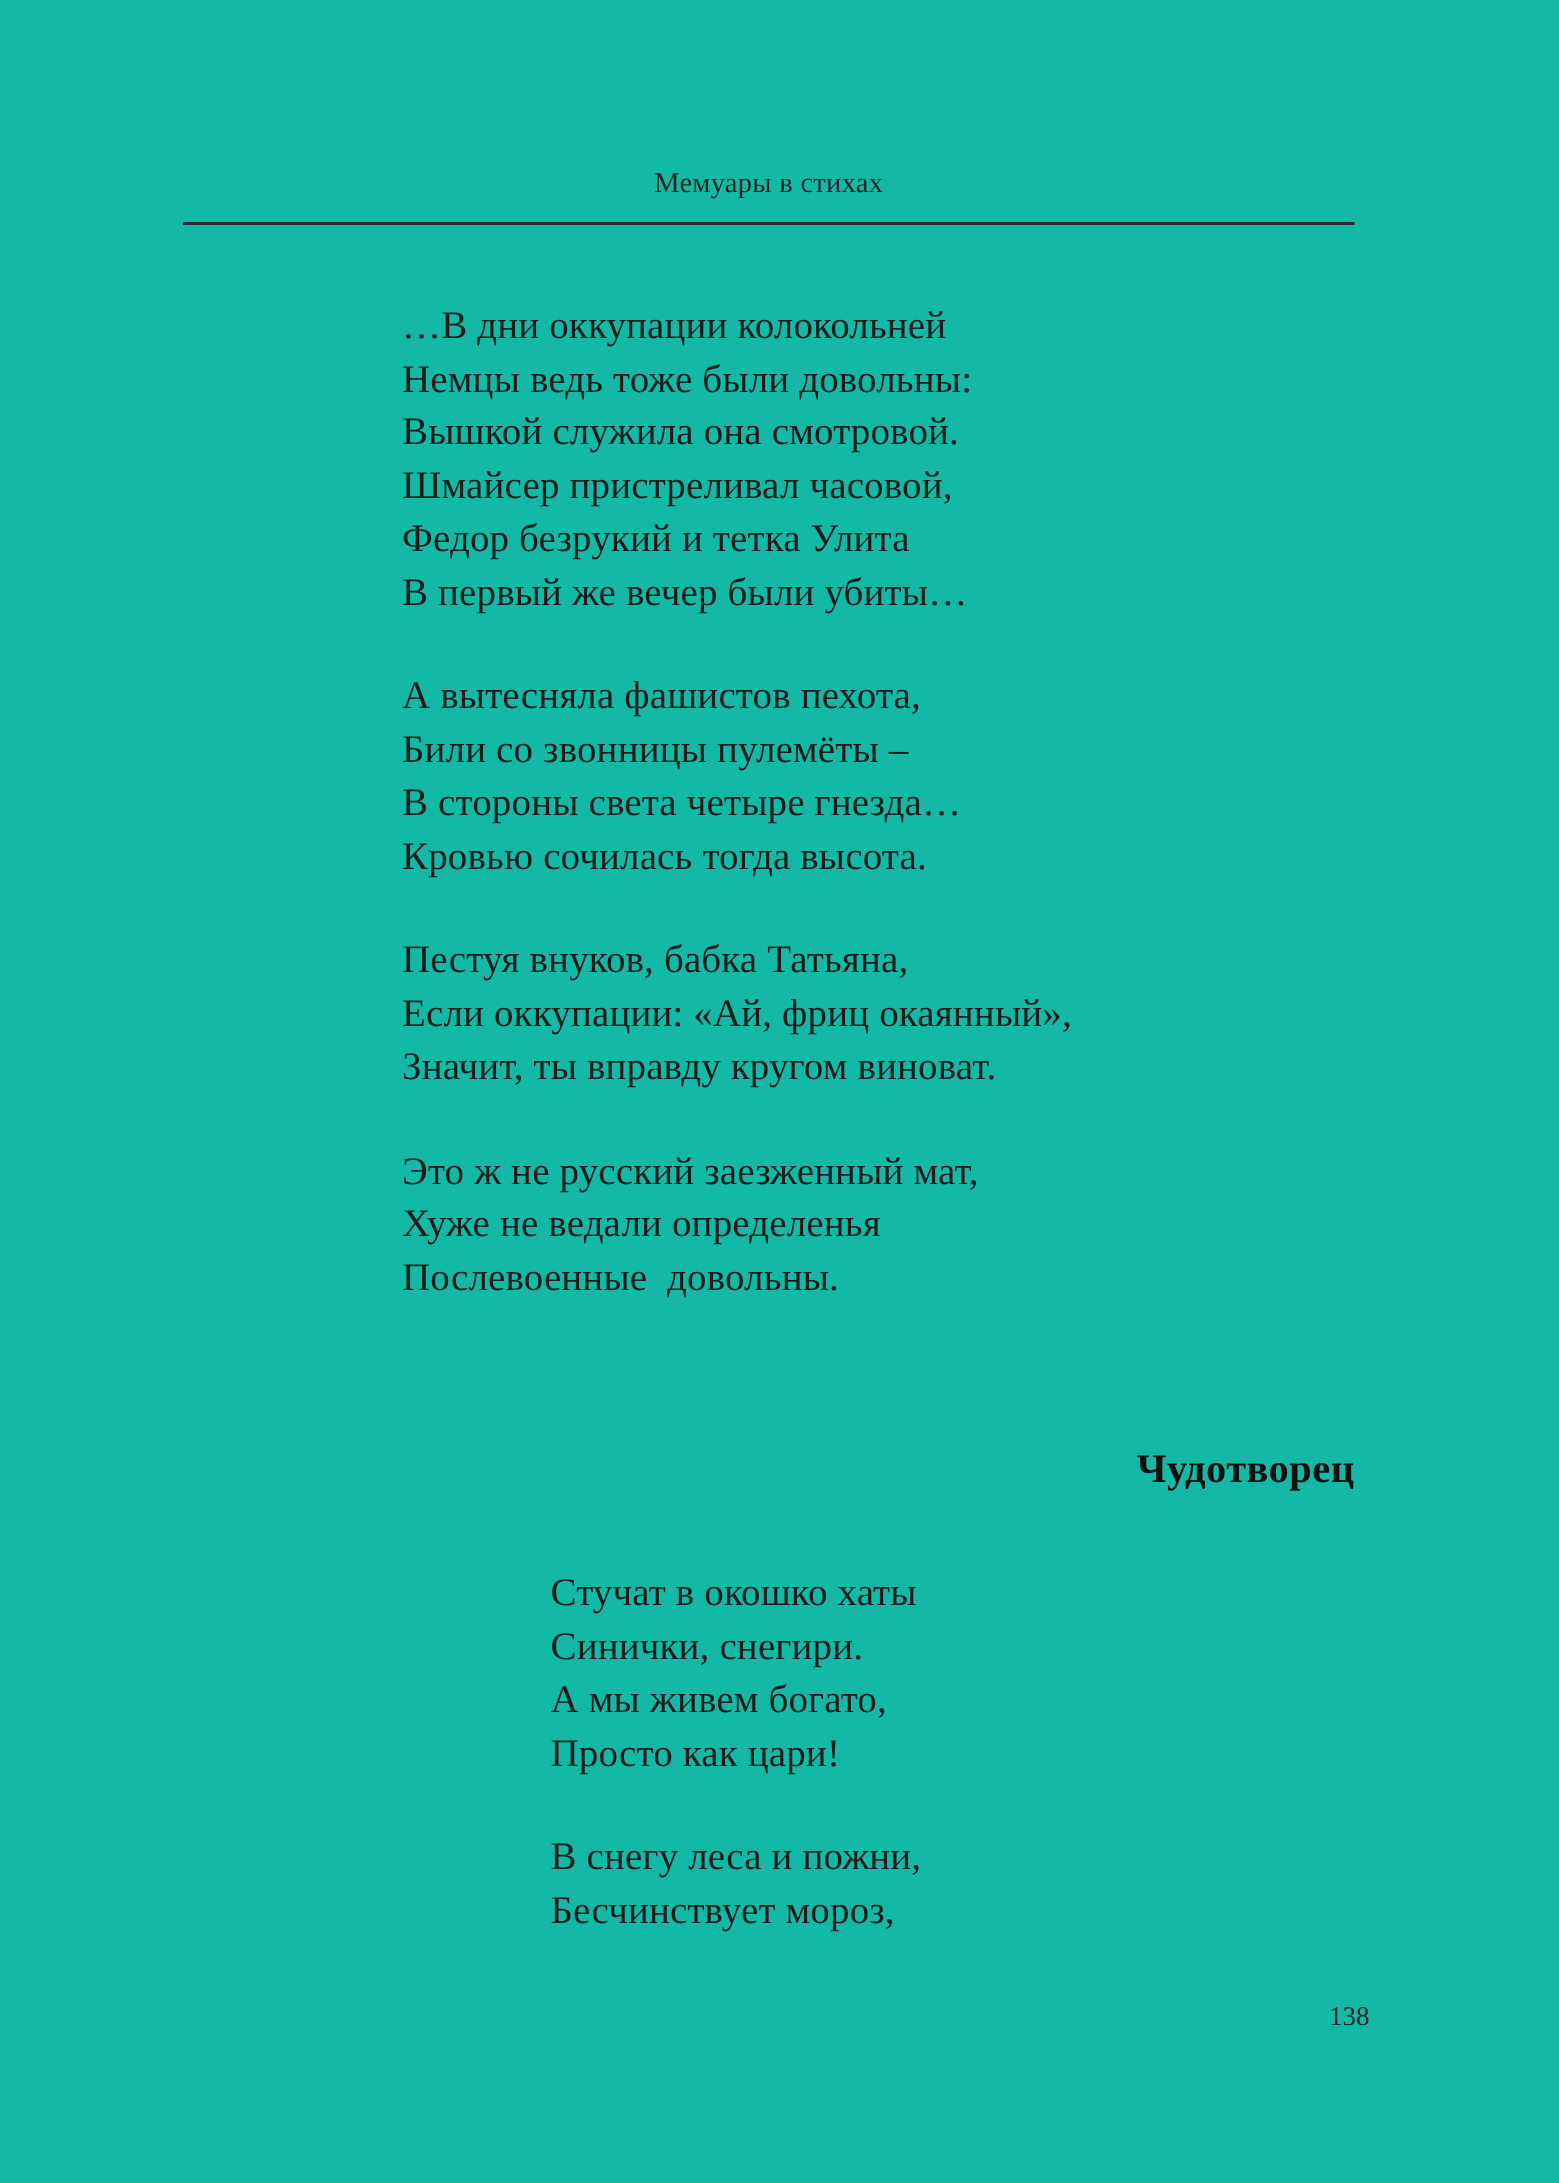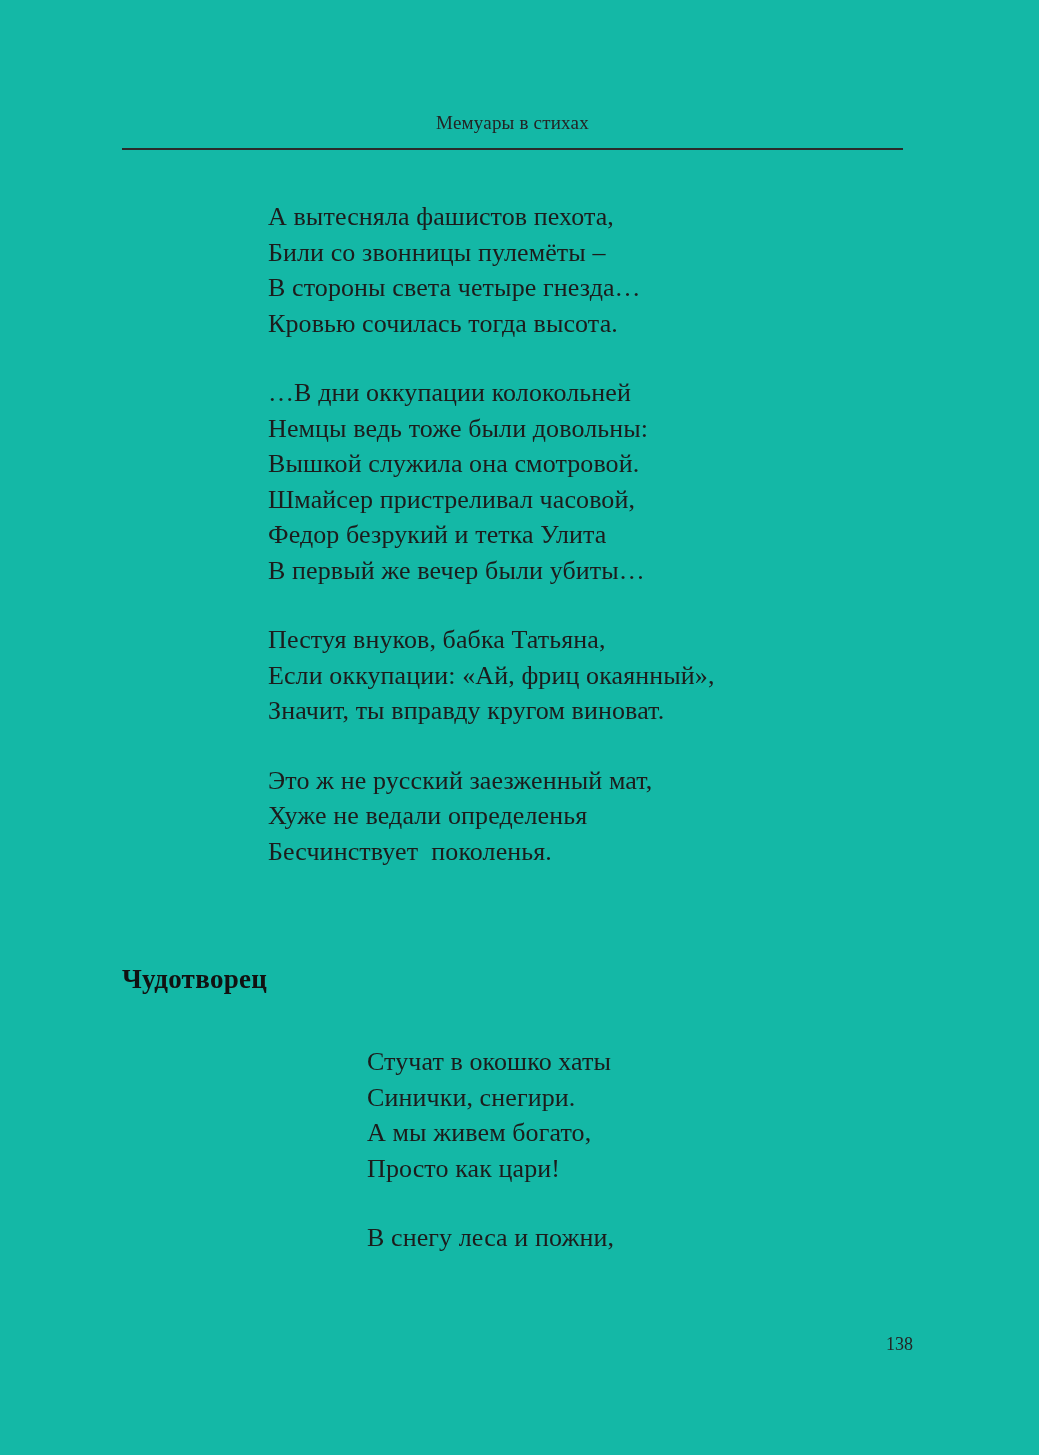--- a/index.html
+++ b/index.html
@@ -75,21 +75,21 @@
     letter-spacing: 0.1px;
     color: #1c1c1c;
   }
 
   
   .poem-title {
     position: absolute;
     left: 122px;
     top: 962px;
     width: 781px;
-    text-align: left;
+    text-align: right;
     font-size: 27px;
     font-weight: bold;
     line-height: 34px;
     letter-spacing: 0.3px;
     color: #111111;
   }
 
   
   .folio {
     position: absolute;
@@ -107,61 +107,62 @@
 
 <div class="page">
 
   <div class="running-header">Мемуары в стихах</div>
 
   <div class="header-rule"></div>
 
   <div class="poem poem-left">
 
     <div class="stanza">
-      <div class="line">А вытесняла фашистов пехота,</div>
-      <div class="line">Били со звонницы пулемёты –</div>
-      <div class="line">В стороны света четыре гнезда…</div>
-      <div class="line">Кровью сочилась тогда высота.</div>
-    </div>
-
-    <div class="stanza">
       <div class="line">…В дни оккупации колокольней</div>
       <div class="line">Немцы ведь тоже были довольны:</div>
       <div class="line">Вышкой служила она смотровой.</div>
       <div class="line">Шмайсер пристреливал часовой,</div>
       <div class="line">Федор безрукий и тетка Улита</div>
       <div class="line">В первый же вечер были убиты…</div>
+    </div>
+
+    <div class="stanza">
+      <div class="line">А вытесняла фашистов пехота,</div>
+      <div class="line">Били со звонницы пулемёты –</div>
+      <div class="line">В стороны света четыре гнезда…</div>
+      <div class="line">Кровью сочилась тогда высота.</div>
     </div>
 
     <div class="stanza">
       <div class="line">Пестуя внуков, бабка Татьяна,</div>
       <div class="line">Если оккупации: «Ай, фриц окаянный»,</div>
       <div class="line">Значит, ты вправду кругом виноват.</div>
     </div>
 
     <div class="stanza">
       <div class="line">Это ж не русский заезженный мат,</div>
       <div class="line">Хуже не ведали определенья</div>
-      <div class="line">Бесчинствует  поколенья.</div>
+      <div class="line">Послевоенные  довольны.</div>
     </div>
 
   </div>
 
   <div class="poem-title">Чудотворец</div>
 
   <div class="poem poem-indent">
 
     <div class="stanza">
       <div class="line">Стучат в окошко хаты</div>
       <div class="line">Синички, снегири.</div>
       <div class="line">А мы живем богато,</div>
       <div class="line">Просто как цари!</div>
     </div>
 
     <div class="stanza">
       <div class="line">В снегу леса и пожни,</div>
+      <div class="line">Бесчинствует мороз,</div>
     </div>
 
   </div>
 
   <div class="folio">138</div>
 
 </div>
 
 </body></html>

